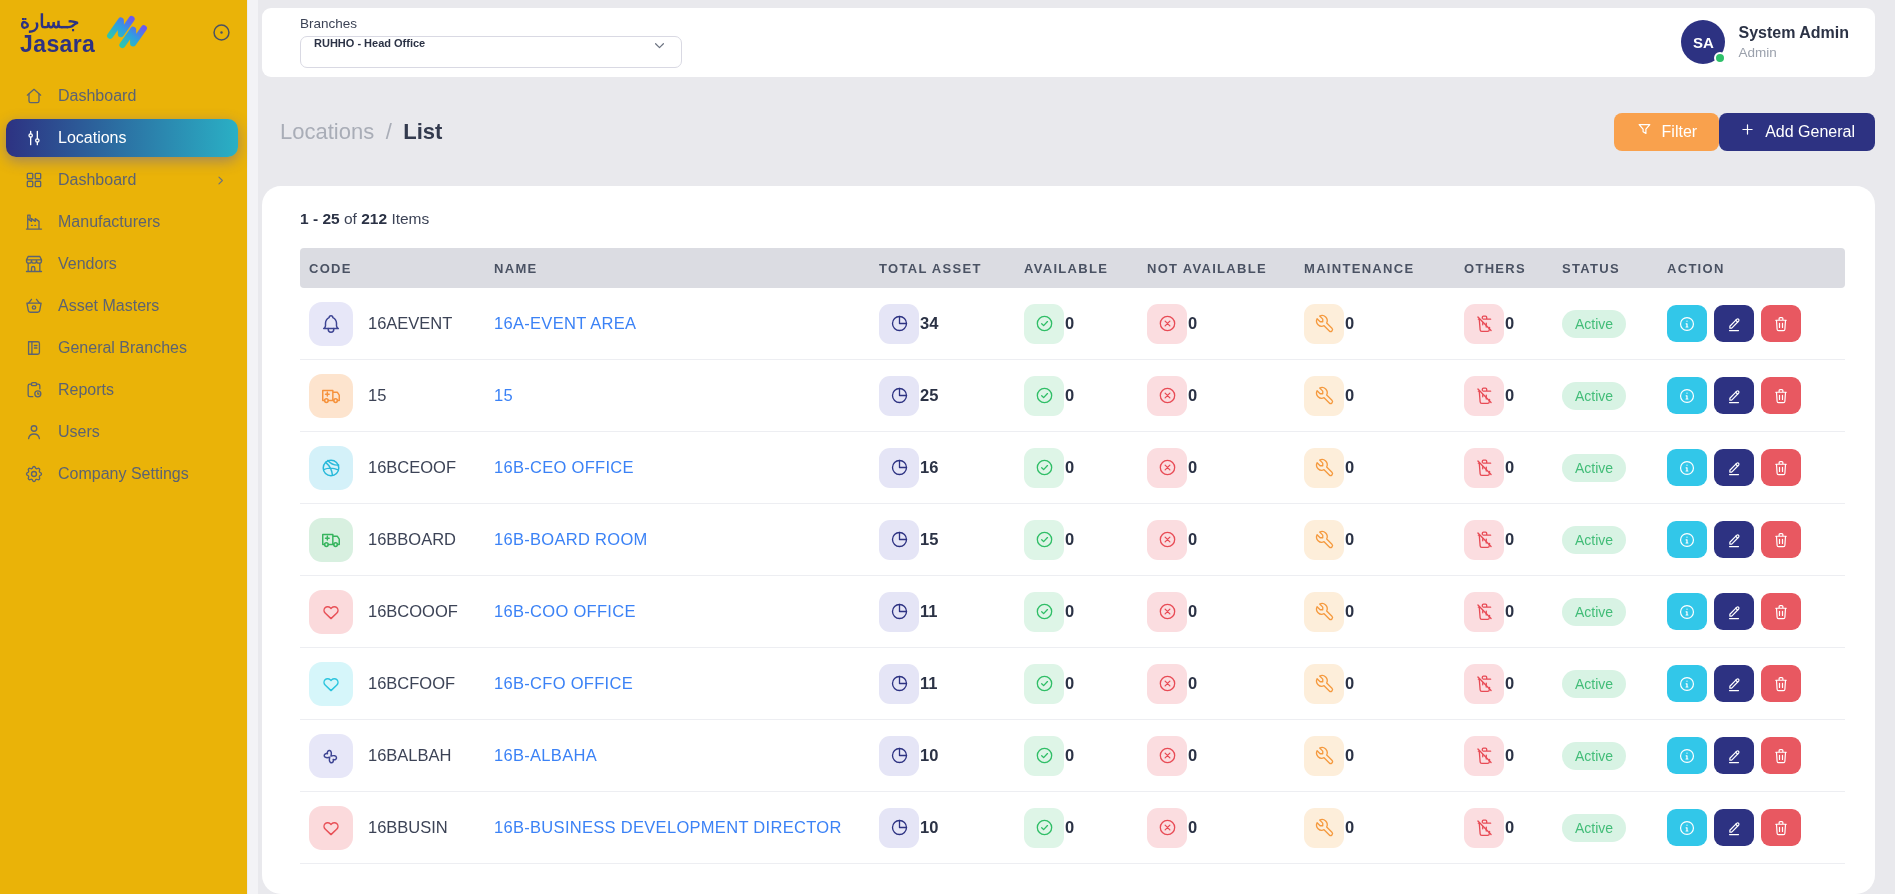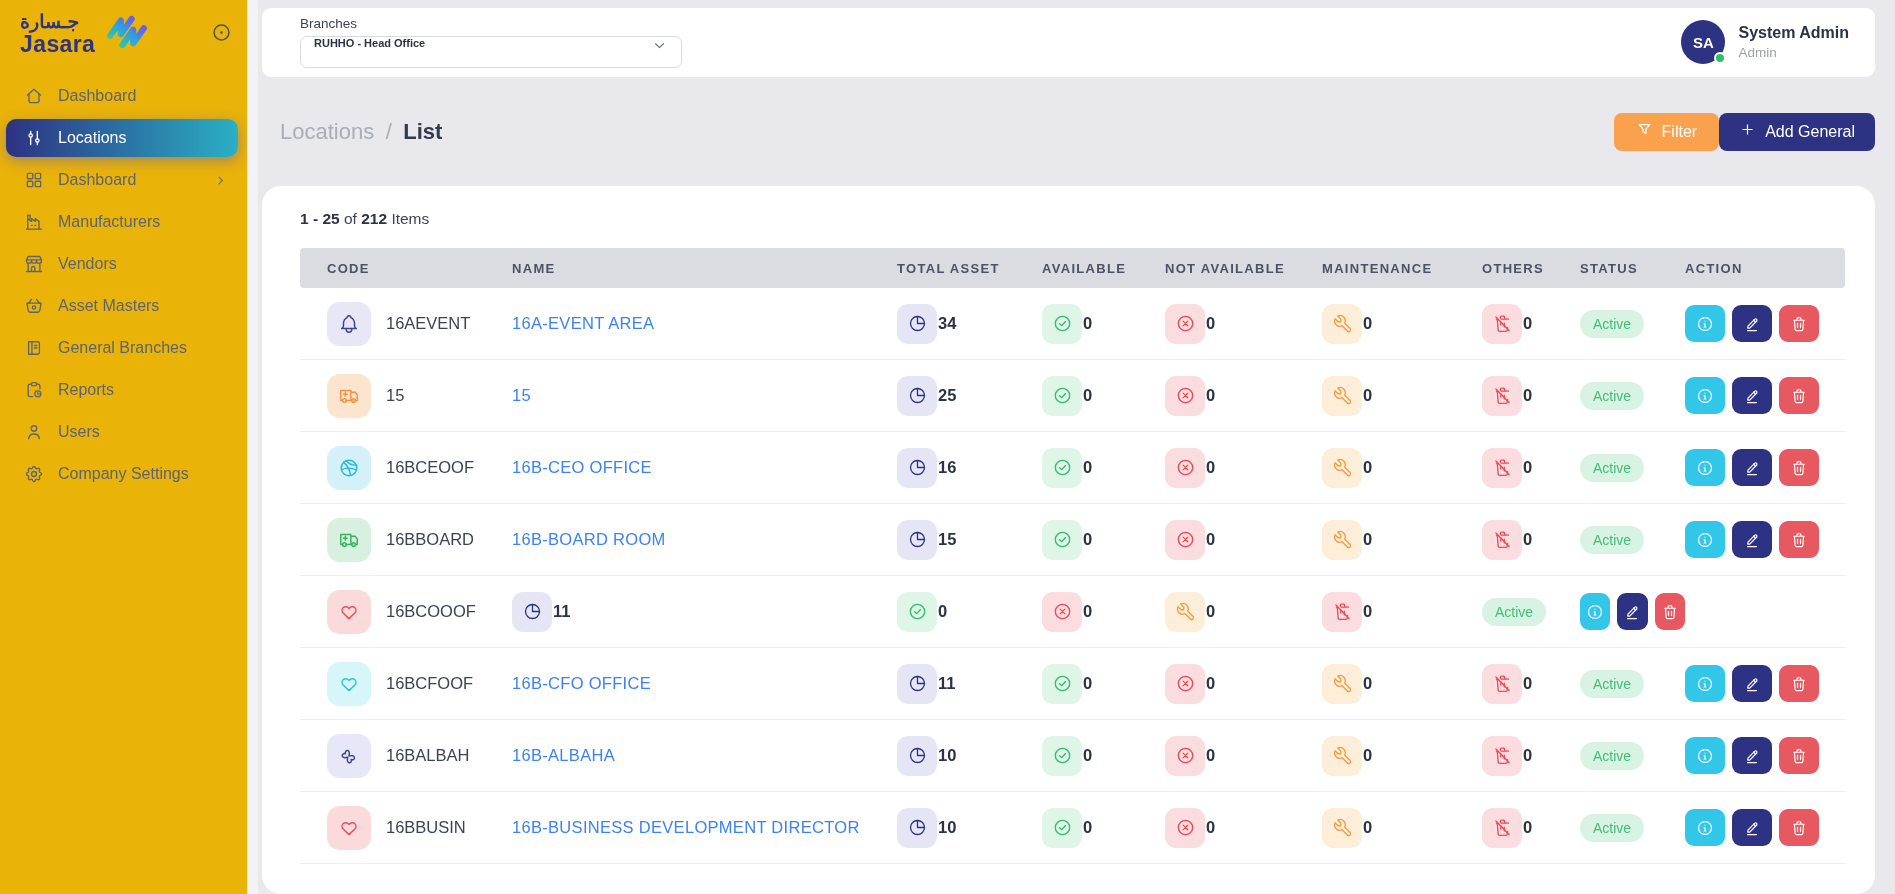--- a/index.html
+++ b/index.html
@@ -42,21 +42,21 @@
   .bc-current { font-size:22px; color:#333a4e; font-weight:600; }
   .head-actions { display:flex; }
   .btn { height:38px; border:none; border-radius:8px; color:#fff; font-size:16px; font-weight:500; font-family:inherit; display:inline-flex; align-items:center; gap:9px; cursor:pointer; }
   .btn-filter { background:#f9a14d; padding:0 22px; }
   .btn-add { background:#2d3282; padding:0 20px; }
 
   
   .table-card { background:#fff; border-radius:19px; margin-left:4px; height:760px; padding-top:24px; overflow:hidden; }
   .items-summary { padding:0 38px 20px; font-size:15.5px; color:#3c4356; }
   .items-summary .strong { font-weight:700; color:#2b3245; }
-  .thead, .trow { margin:0 30px 0 38px; display:grid; grid-template-columns:185px 385px 145px 123px 157px 160px 98px 105px 1fr; align-items:center; padding-left:27px; }
+  .thead, .trow { margin:0 30px 0 38px; display:grid; grid-template-columns:185px 385px 145px 123px 157px 160px 98px 105px 1fr; align-items:center; padding-left:9px; }
   .thead { height:40px; background:#dbdce2; border-radius:4px; font-size:13px; font-weight:700; letter-spacing:1.3px; color:#4a5263; }
   .trow { height:72px; border-bottom:1px solid #edeef2; }
   .cell-code { display:flex; align-items:center; }
   .tile { display:inline-flex; align-items:center; justify-content:center; flex-shrink:0; }
   .code-tile { width:44px; height:44px; border-radius:13px; }
   .code-text { margin-left:15px; font-size:16.5px; font-weight:500; color:#3c4356; }
   .cell-name { font-size:16.5px; color:#3b82f6; letter-spacing:.3px; }
   .metric { display:flex; align-items:center; gap:1px; }
   .metric .tile { width:40px; height:40px; border-radius:11px; }
   .metric .num { font-size:16.5px; font-weight:600; color:#2b3245; }
@@ -583,20 +583,21 @@
 
   <div class="trow">
     <div class="cell-code">
       <span class="tile code-tile" style="background: rgb(251, 218, 220); color: rgb(232, 81, 88);">
                 <svg width="22" height="22" viewBox="0 0 24 24" fill="none" stroke="currentColor" stroke-width="1.6" stroke-linecap="round" stroke-linejoin="round">
                   <path d="M12 19.2l-6.4-6.2a4 4 0 01-.1-5.6 4 4 0 015.7-.1l.8.8.8-.8a4 4 0 015.7.1 4 4 0 01-.1 5.6z"></path>
                 </svg>
               </span>
       <span class="code-text">16BCOOOF</span>
     </div>
+    <div class="cell-name">16B-COO OFFICE</div>
     <div class="metric">
       <span class="tile" style="background: rgb(229, 229, 246); color: rgb(45, 50, 130);">
                 <svg width="21" height="21" viewBox="0 0 24 24" fill="none" stroke="currentColor" stroke-width="1.5" stroke-linecap="round" stroke-linejoin="round">
                   <circle cx="12" cy="12" r="8"></circle>
                   <path d="M12 12V4M12 12h8"></path>
                 </svg>
               </span>
               <span class="num">11</span>
     </div>
     <div class="metric">

